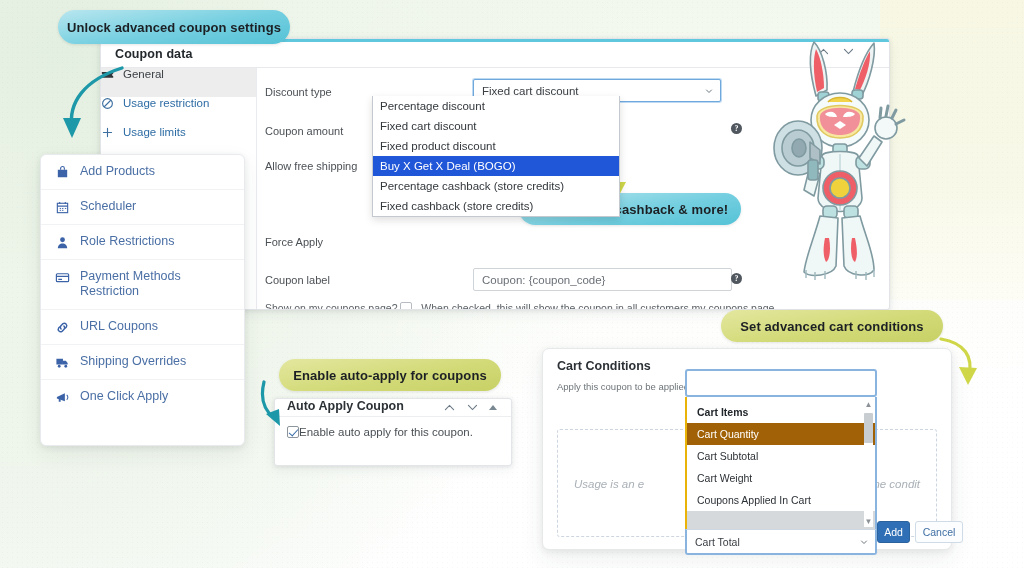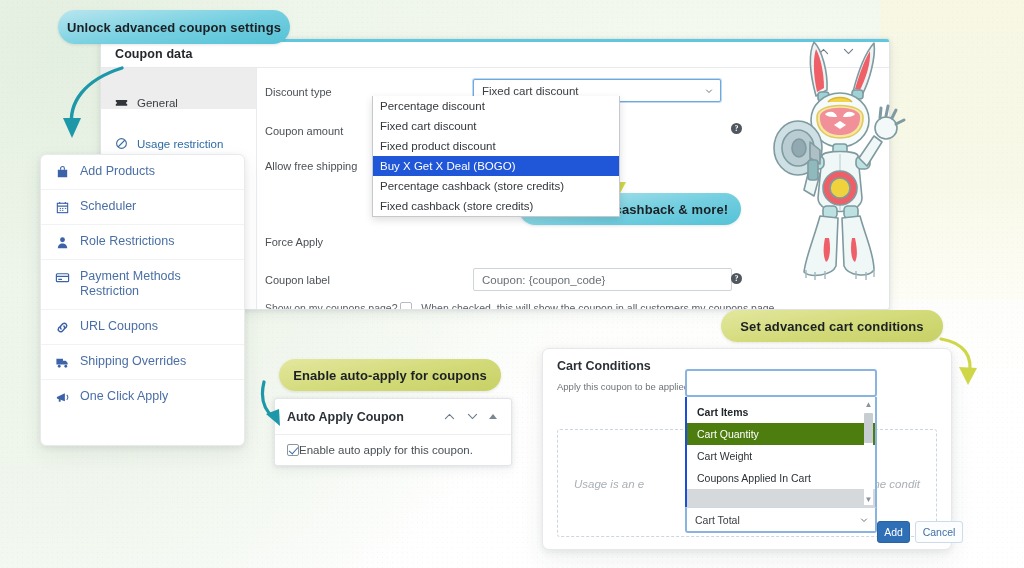--- a/index.html
+++ b/index.html
@@ -69,22 +69,22 @@
     border-right: 4px solid transparent; border-bottom: 5px solid #7a8892;
     display: block;
   }
 
   
   .tabs {
     position: absolute; left: 0; top: 29px; width: 156px; bottom: 0;
     background: #fff; border-right: 1px solid #e9ebee;
   }
   .tab {
-    position: relative; height: 41px; display: flex; align-items: flex-end;
-    padding-left: 14px; gap: 9px; font-size: 11.5px; color: #2e6ca4;
+    position: relative; height: 29px; display: flex; align-items: flex-start;
+    gap: 9px; font-size: 11.5px; color: #2e6ca4;
   }
   .tab.active { background: #ededed; color: #3a3f44; font-weight: normal; }
   .tab-ico { width: 13px; height: 13px; flex: 0 0 13px; color: #3c6e9f; }
   .tab.active .tab-ico { color: #30353a; }
 
   
   .form {
     position: absolute; left: 156px; top: 29px; right: 0; bottom: 0;
     padding: 8px 0 0 0;
   }
@@ -143,22 +143,22 @@
   }
   .menu-item:last-child { border-bottom: none; }
   .menu-ico { width: 15px; height: 15px; flex: 0 0 15px; color: #3c63a8; margin-top: 1px; }
 
   
   #auto-apply {
     left: 274px; top: 398px; width: 238px; height: 68px;
     border-radius: 3px; border: 1px solid #e3e5e8;
   }
   #auto-apply .aa-head {
-    height: 36px; border-bottom: 1px solid #eceef0;
-    display: flex; align-items: center; padding: 0 14px 0 12px;
+    height: 18px; border-bottom: 1px solid #eceef0;
+    display: flex; padding: 0 14px 0 12px;
   }
   #auto-apply .aa-title { font-size: 12.5px; font-weight: bold; color: #2c3136; }
   #auto-apply .aa-ctrls {
     margin-left: auto; display: flex; gap: 10px; align-items: center; color: #6b7a86;
   }
   #auto-apply .aa-body {
     display: flex; align-items: center; padding: 9px 12px;
     font-size: 11.5px; color: #4a5055;
   }
   .cbox.checked {
@@ -198,26 +198,26 @@
   
   #cc-select {
     position: absolute; left: 142px; top: 20px; width: 192px;
     z-index: 40;
   }
   #cc-search {
     height: 28px; border: 2px solid #8ab4e0; border-radius: 3px;
     background: #fff;
   }
   #cc-list {
-    background: #fff; border-left: 2px solid #1d4ed8; border-right: 2px solid #8ab4e0;
+    background: #fff; border-left: 2px solid #eab308; border-right: 2px solid #8ab4e0;
     padding-top: 4px; position: relative;
   }
   #cc-list .g { font-size: 10.5px; font-weight: bold; color: #22272c; padding: 5px 0 5px 10px; }
   #cc-list .o { font-size: 10.5px; color: #2c3136; padding: 5px 0 5px 10px; }
-  #cc-list .o.sel { background: #4d7c0f; color: #fff; }
+  #cc-list .o.sel { background: #a16207; color: #fff; }
   #cc-list .o.dim { background: #d6d9dc; color: #d6d9dc; height: 18px; padding: 0; }
   .cc-sb-track {
     position: absolute; right: 2px; top: 2px; bottom: 2px; width: 9px;
     background: #fff;
   }
   .cc-sb-thumb {
     position: absolute; right: 2px; top: 16px; width: 9px; height: 30px;
     background: #c8cdd2; border-radius: 1px;
   }
   .cc-sb-arrow { position: absolute; right: 2px; width: 9px; text-align: center;
@@ -431,20 +431,21 @@
         <span style="display:inline-block; width:185px;"></span>
         <span>add some condit</span>
       </div>
     </div>
 
     <div id="cc-select">
       <div id="cc-search"></div>
       <div id="cc-list">
         <div class="g">Cart Items</div>
         <div class="o sel">Cart Quantity</div>
+        <div class="o">Cart Subtotal</div>
         <div class="o">Cart Weight</div>
         <div class="o">Coupons Applied In Cart</div>
         <div class="o dim"></div>
         <div class="cc-sb-track"></div>
         <div class="cc-sb-arrow" style="top:3px;">▲</div>
         <div class="cc-sb-thumb"></div>
         <div class="cc-sb-arrow" style="bottom:3px;">▼</div>
       </div>
       <div id="cc-foot">
         <span>Cart Total</span>

